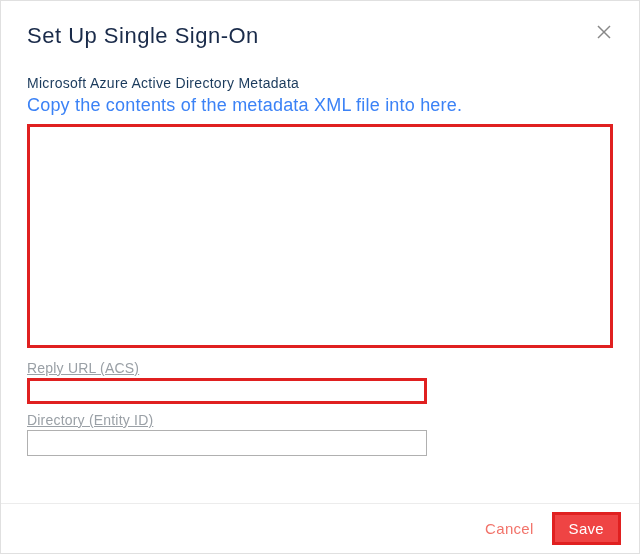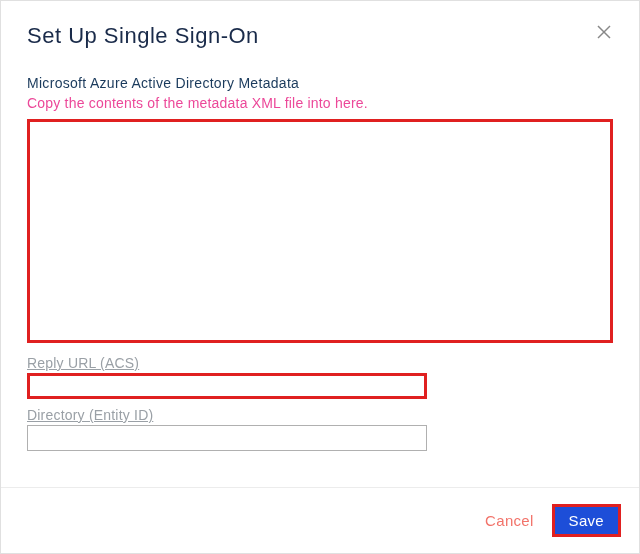--- a/index.html
+++ b/index.html
@@ -43,22 +43,22 @@
     }
     .close-btn svg { width: 14px; height: 14px; display: block; }
     .section-label {
       font-size: 14px;
       color: #1a3a5c;
       letter-spacing: 0.3px;
       margin-top: 26px;
       font-weight: 500;
     }
     .helper {
-      font-size: 14px;
-      color: #ec4899;
+      font-size: 18px;
+      color: #3b82f6;
       letter-spacing: 0.2px;
       margin-top: 4px;
     }
     .metadata-textarea {
       width: 100%;
       height: 224px;
       margin-top: 8px;
       border: 3px solid #e02020;
       resize: none;
       font-family: inherit;
@@ -92,41 +92,41 @@
       border: 1px solid #b0b0b0;
       font-family: inherit;
       font-size: 14px;
       padding: 2px 6px;
       outline: none;
       background: #fff;
     }
     .sp-details-label { margin-top: 28px; }
     .modal-footer {
       border-top: 1px solid #ececec;
-      padding: 16px 18px;
+      padding: 8px 18px;
       display: flex;
       justify-content: flex-end;
       align-items: center;
       gap: 18px;
     }
     .cancel-link {
       background: none;
       border: none;
       color: #f2736a;
       font-size: 15px;
       letter-spacing: 0.3px;
       cursor: pointer;
       font-family: inherit;
     }
     .save-btn-wrap {
       border: 3px solid #e02020;
       display: inline-block;
     }
     .save-btn {
-      background: #1d4ed8;
+      background: #ef4444;
       color: #fff;
       border: none;
       font-size: 15px;
       letter-spacing: 0.3px;
       padding: 5px 14px;
       cursor: pointer;
       font-family: inherit;
     }
   </style>
 </head>

